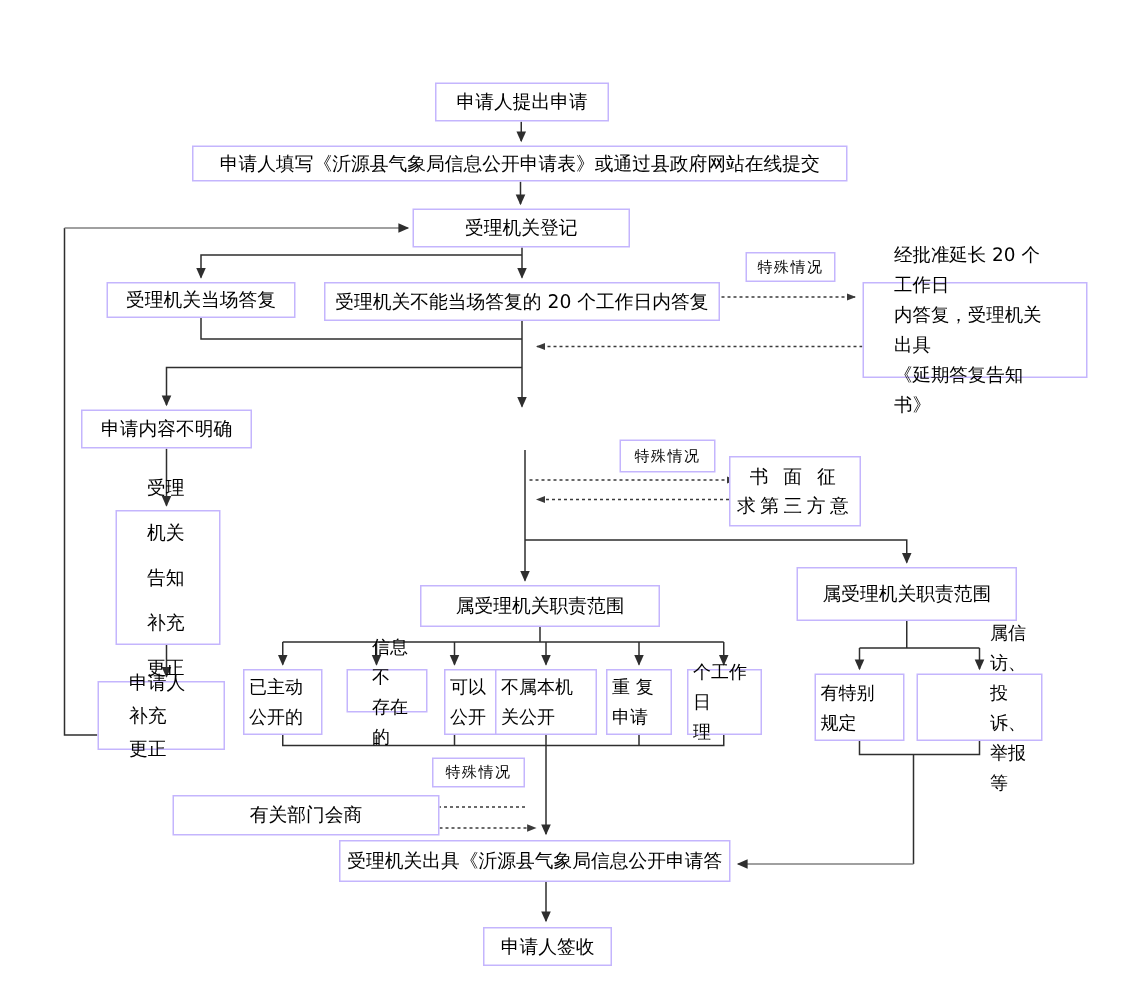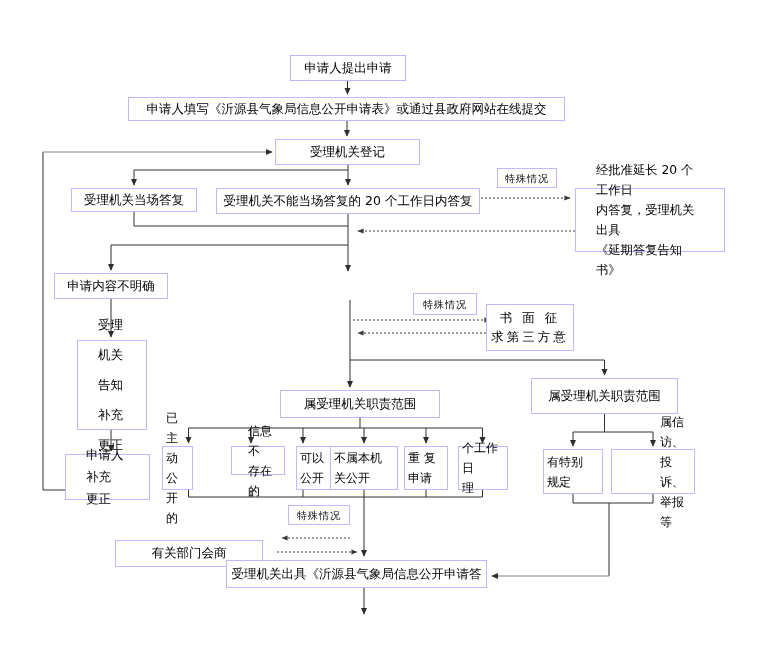--- a/index.html
+++ b/index.html
@@ -29,30 +29,30 @@
   .n-tag1      {left:497px;top:168px;width:60px; height:20px;}
   .n-extend    {left:575px;top:188px;width:150px;height:64px;}
   .n-unclear   {left:54px; top:273px;width:114px;height:26px;}
   .n-clear     {left:297px;top:274px;width:106px;height:26px;}
   .n-tag2      {left:413px;top:293px;width:64px; height:22px;}
   .n-third     {left:486px;top:304px;width:88px; height:47px;}
   .n-notify    {left:77px; top:340px;width:70px; height:90px;}
   .n-supp      {left:65px; top:454px;width:85px; height:46px;}
   .n-inscope   {left:280px;top:390px;width:160px;height:28px;}
   .n-outscope  {left:531px;top:378px;width:147px;height:36px;}
-  .n-b1{left:162px;top:446px;width:31px;height:44px;}
+  .n-b1{left:162px;top:446px;width:53px;height:44px;}
   .n-b2{left:231px;top:446px;width:54px;height:29px;padding-left:16px;}
   .n-b3{left:283px;top:446px;width:40px;height:44px;margin-left:13px;}
   .n-b4{left:330px;top:446px;width:68px;height:44px;}
   .n-b5{left:404px;top:446px;width:44px;height:44px;}
   .n-b6{left:458px;top:446px;width:50px;height:44px;}
   .n-rule      {left:543px;top:449px;width:60px; height:45px;}
   .n-petition  {left:611px;top:449px;width:84px; height:45px;padding-left:48px;}
   .n-tag3      {left:288px;top:505px;width:62px; height:20px;}
-  .n-consult   {left:115px;top:530px;width:148px;height:27px;margin-top:10px;}
+  .n-consult   {left:115px;top:530px;width:178px;height:27px;}
   .n-issue     {left:226px;top:560px;width:261px;height:28px;}
   .n-sign      {left:322px;top:618px;width:86px; height:26px;}
 </style>
 </head>
 <body>
 
 <div class="canvas">
 
   <svg class="wires" width="763" height="656" viewBox="0 0 763 656">
     <defs>
@@ -143,14 +143,15 @@
 申请</div>
   <div class="node n-b6 sm left">个工作日
 理</div>
   <div class="node n-rule sm left">有特别
 规定</div>
   <div class="node n-petition sm left">属信访、投
 诉、举报等</div>
   <div class="node n-tag3 tag">特殊情况</div>
   <div class="node n-consult">有关部门会商</div>
   <div class="node n-issue">受理机关出具《沂源县气象局信息公开申请答</div>
+  <div class="node n-sign">申请人签收</div>
 
 </div>
 
 </body></html>

